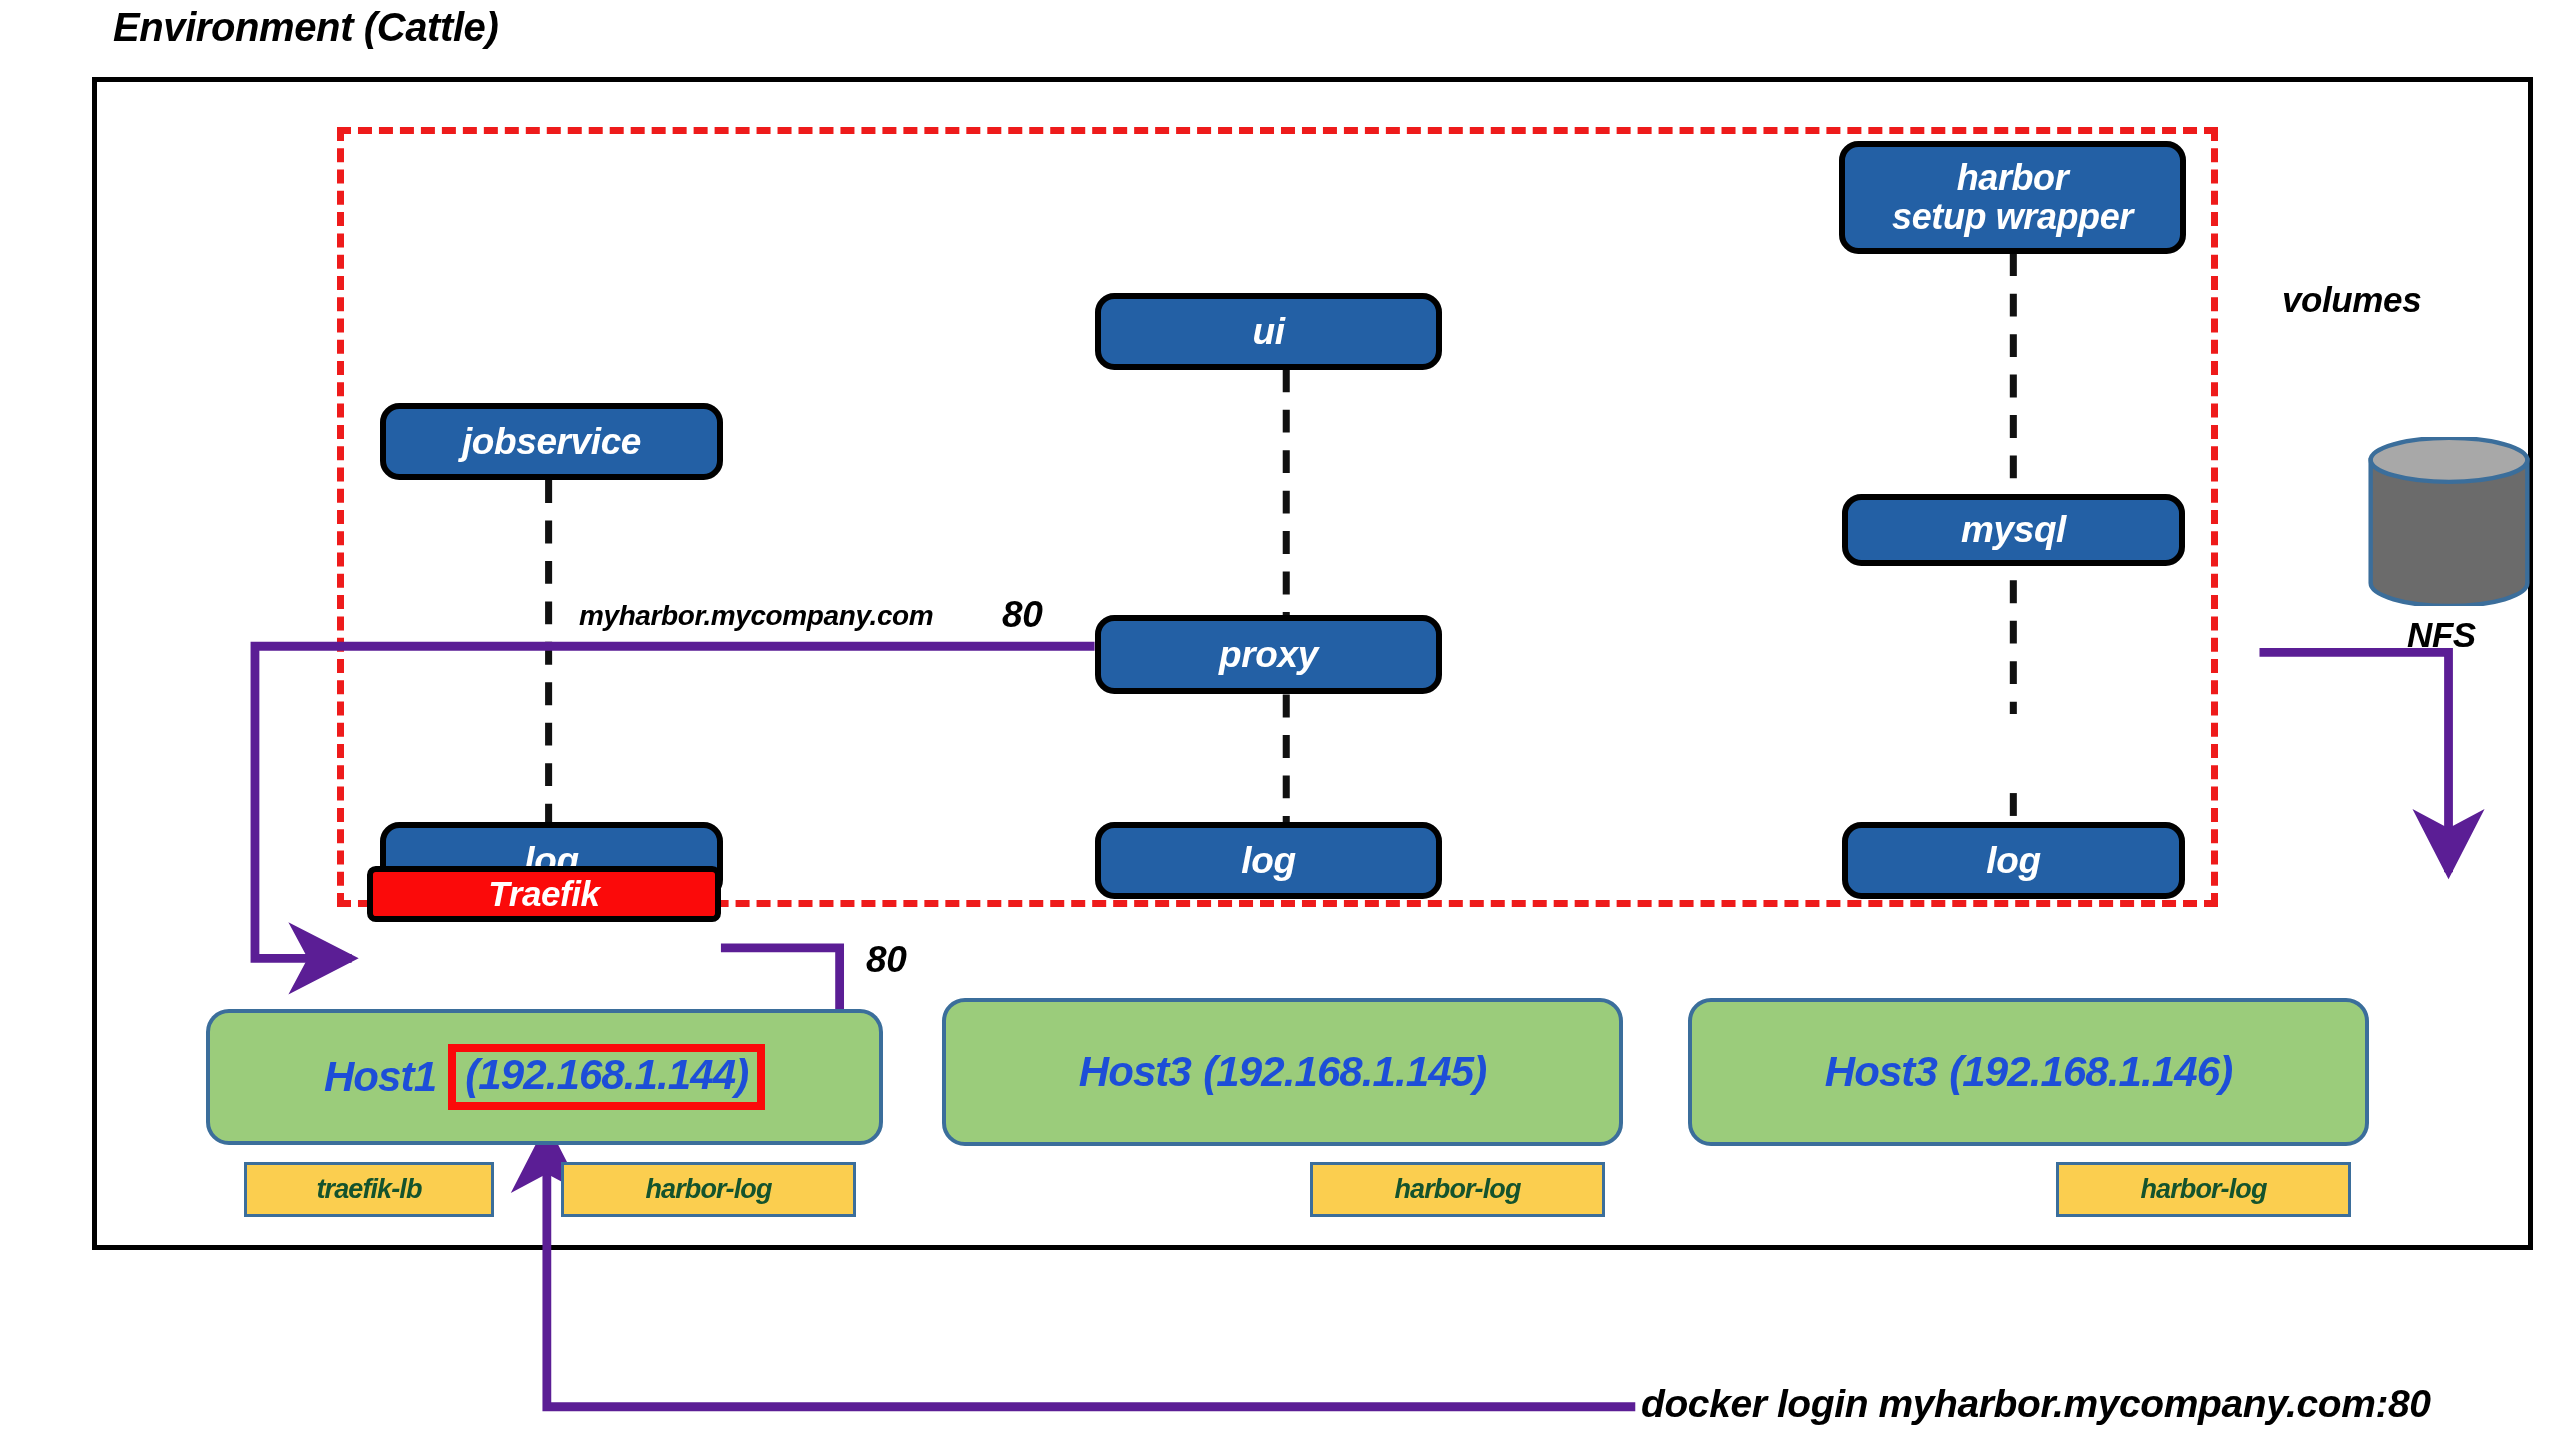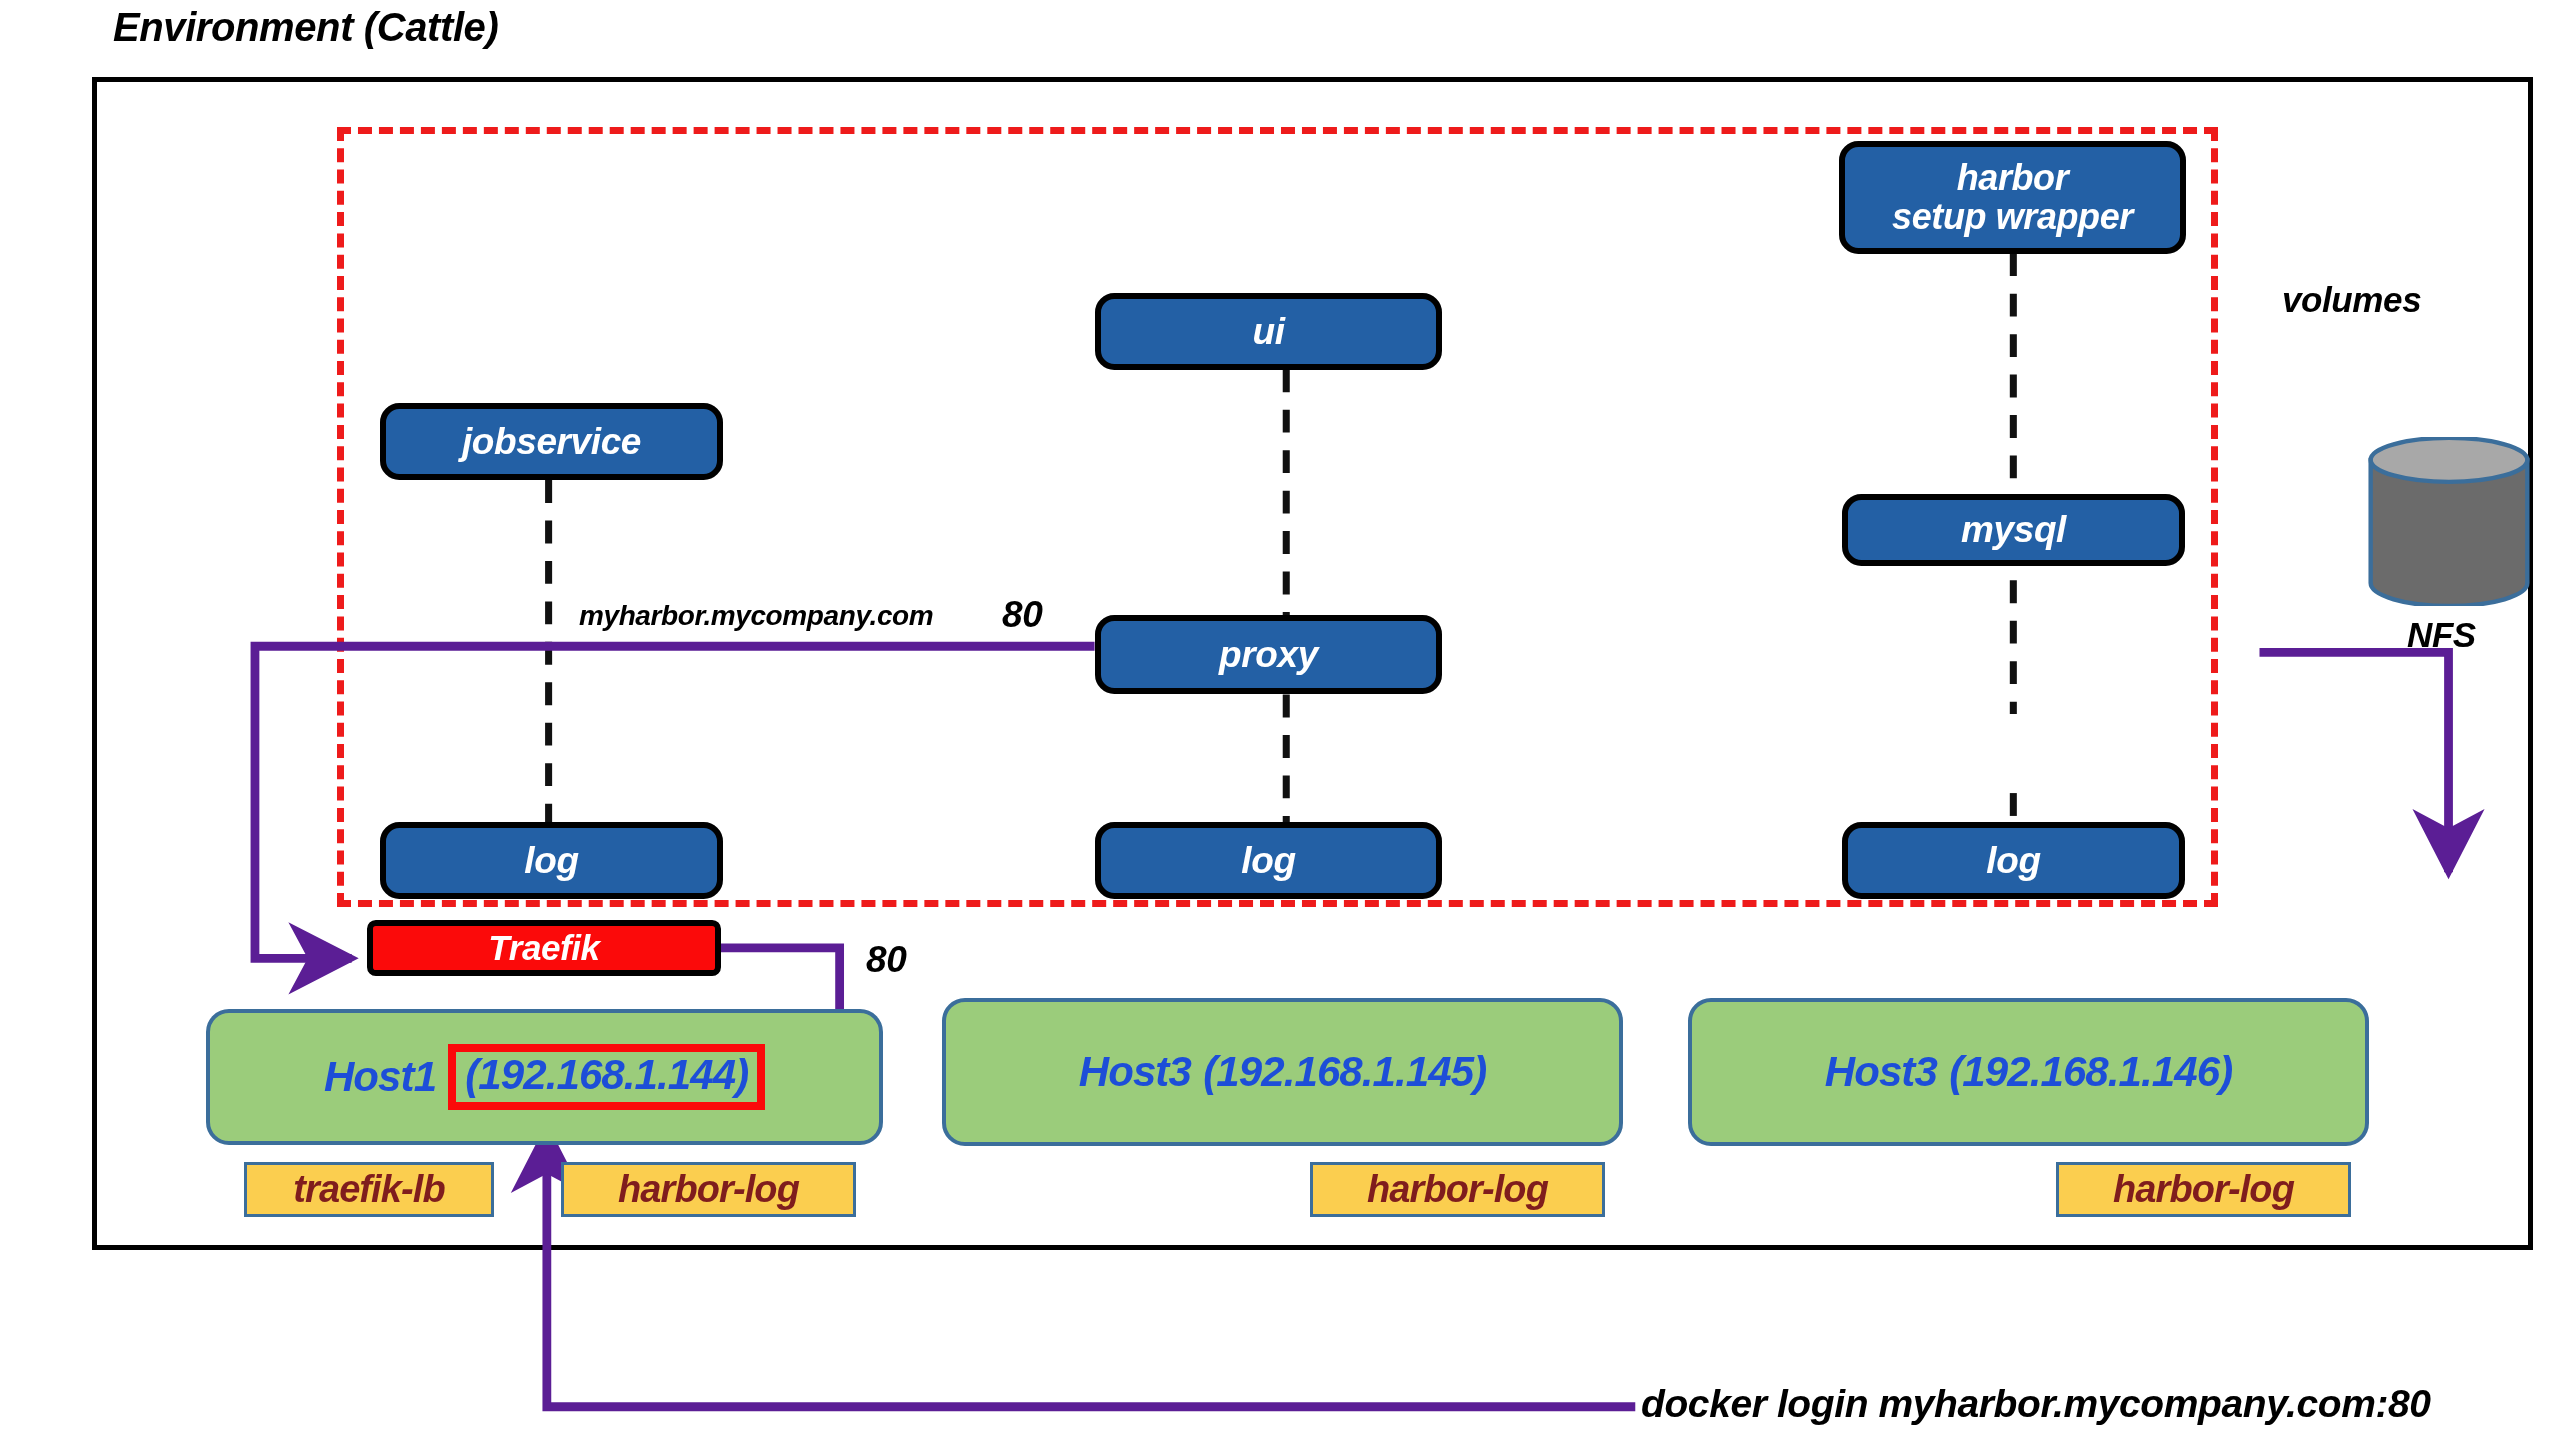--- a/index.html
+++ b/index.html
@@ -26,22 +26,22 @@
            color:#ffffff;font-weight:bold;font-style:italic;font-size:35px;letter-spacing:-0.4px;}
 
   .host{position:absolute;background:#9BCC7B;border:4.4px solid #3B6E9B;border-radius:23px;
         box-sizing:border-box;display:flex;align-items:center;justify-content:center;
         color:#1d4ed8;font-weight:bold;font-style:italic;font-size:42px;letter-spacing:-0.9px;
         white-space:nowrap;}
   .host-ip-marked{border:8px solid #FB0A0A;padding:1.8px 8.8px 5.3px 8.8px;box-sizing:border-box;
                   display:inline-block;line-height:1.0;}
 
   .tag{position:absolute;background:#FBCE4F;border:3.5px solid #3B6E9B;box-sizing:border-box;
-       display:flex;align-items:center;justify-content:center;color:#7f1d1d;
-       font-weight:bold;font-style:italic;font-size:38px;letter-spacing:-0.9px;white-space:nowrap;}
+       display:flex;align-items:center;justify-content:center;color:#14532d;
+       font-weight:bold;font-style:italic;font-size:27px;letter-spacing:-0.9px;white-space:nowrap;}
 
   .edge-label{position:absolute;color:#000;font-weight:bold;font-style:italic;
               white-space:nowrap;letter-spacing:-0.4px;}
   .lbl-domain{font-size:28px;}
   .lbl-port{font-size:37px;}
   .lbl-volumes{font-size:35px;}
   .lbl-nfs{font-size:35px;}
   .lbl-docker{font-size:39px;}
 
   .nfs-cyl{position:absolute;left:2367px;top:437px;width:164px;height:169px;}
@@ -110,21 +110,21 @@
 
   <div class="svc" style="left:1842px;top:494px;width:343px;height:72px;">
     <span>mysql</span>
   </div>
 
 
   <div class="svc" style="left:1842px;top:822px;width:343px;height:77px;">
     <span>log</span>
   </div>
 
-  <div class="traefik" style="left:367px;top:920px;width:354px;height:56px;">
+  <div class="traefik" style="left:367px;top:866px;width:354px;height:56px;">
     <span>Traefik</span>
   </div>
 
   <div class="host" style="left:206px;top:1009px;width:677px;height:136px;">
     <span>Host1</span>
     <span style="display:inline-block;width:12.3px;"></span>
     <span class="host-ip-marked">(192.168.1.144)</span>
   </div>
   <div class="tag" style="left:244px;top:1162px;width:250px;height:55px;">
     <span>traefik-lb</span>

